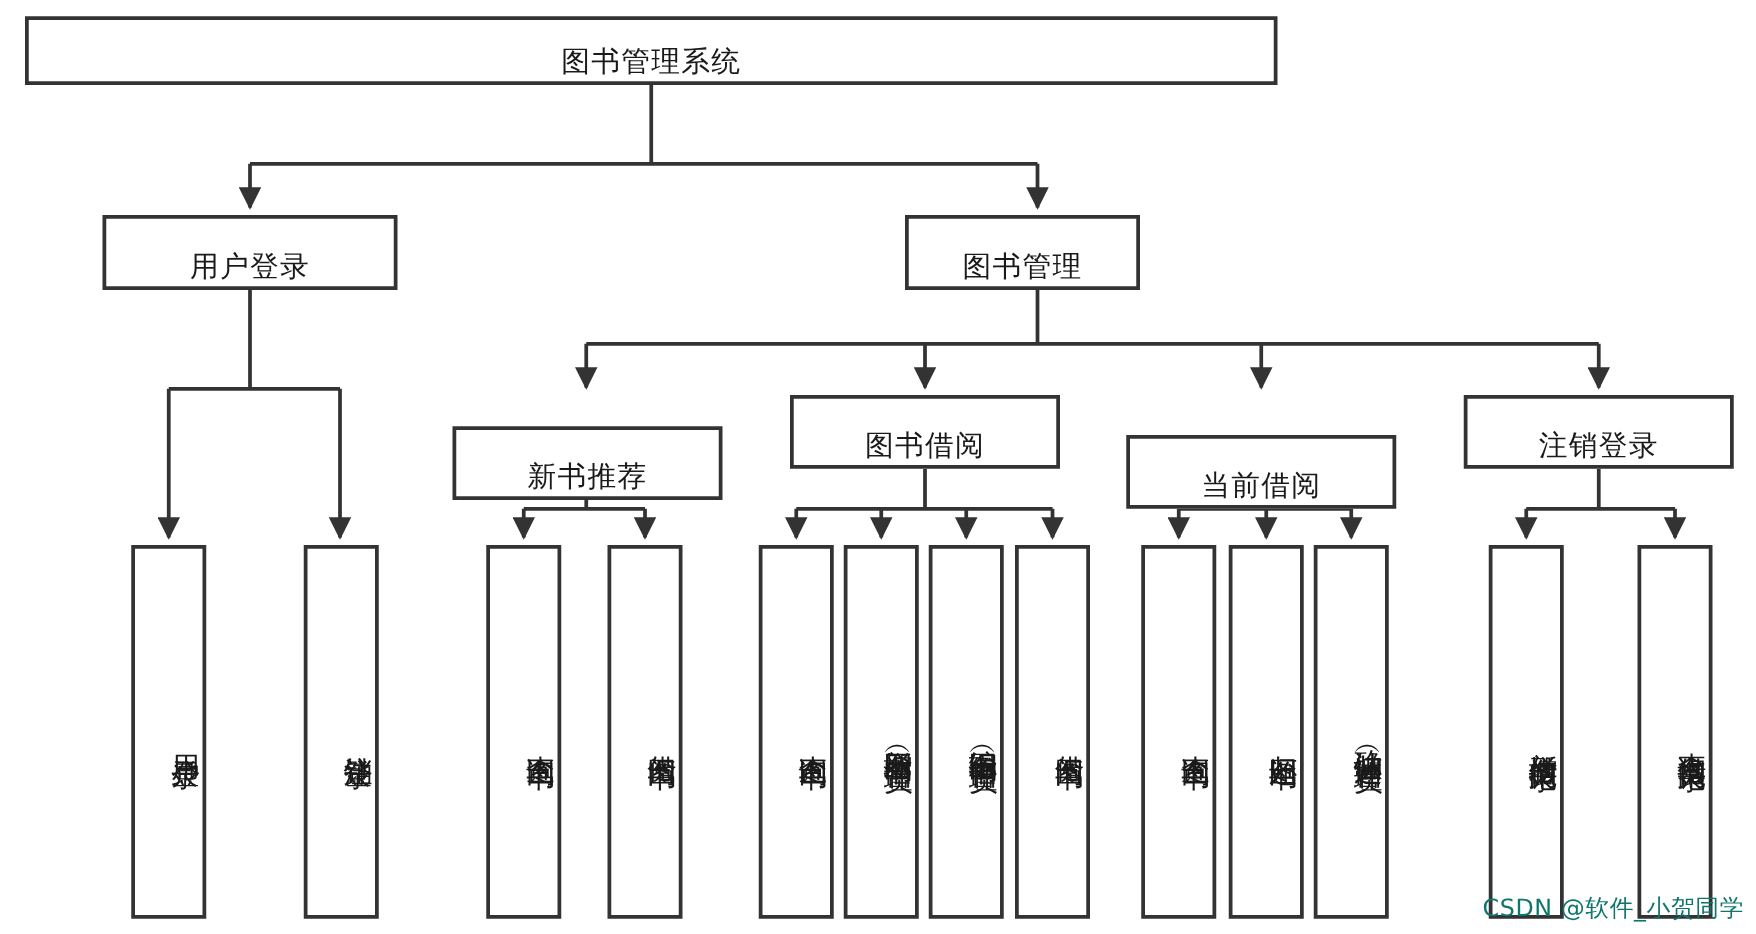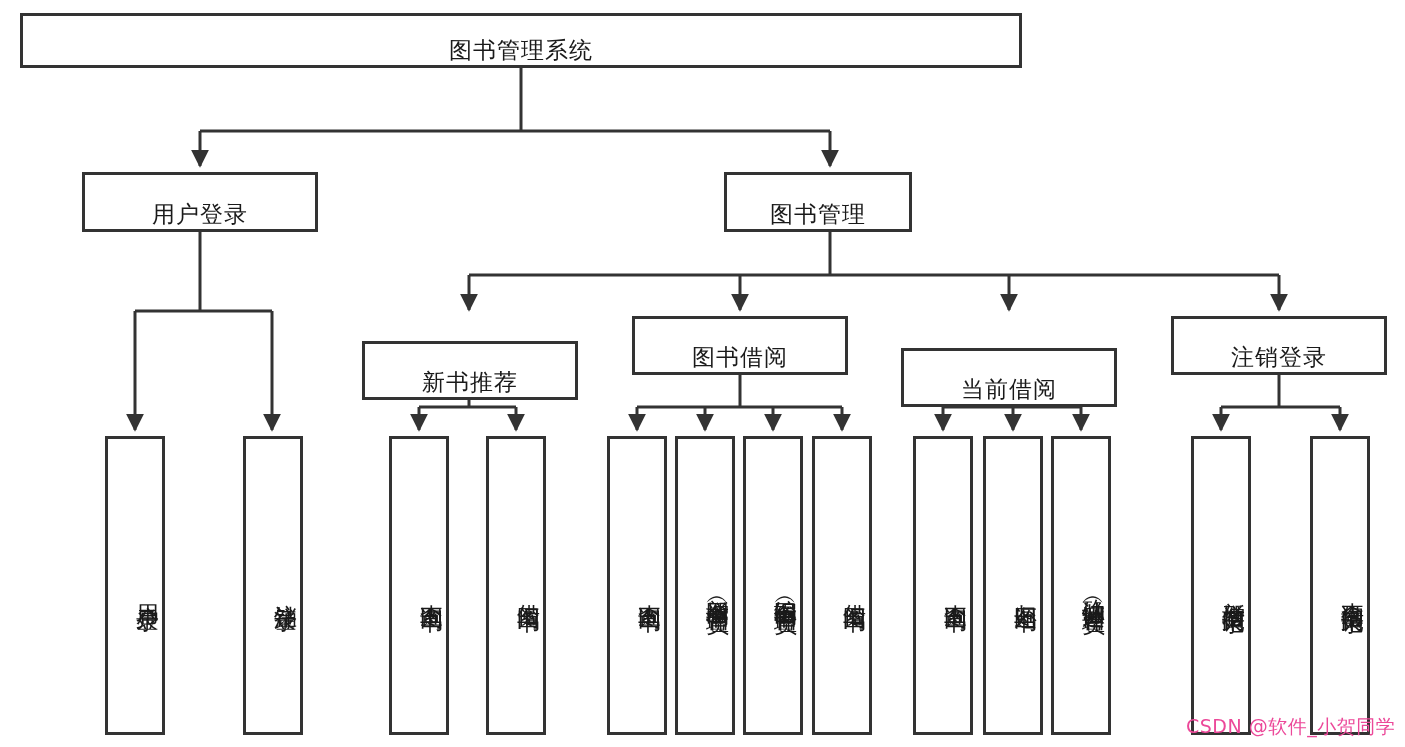--- a/index.html
+++ b/index.html
@@ -54,21 +54,21 @@
     top: 0;
     width: 1405px;
     height: 747px;
     pointer-events: none;
   }
   #watermark {
     position: absolute;
     left: 1186px;
     top: 714px;
     font-size: 19px;
-    color: #ec4899;
+    color: #0f766e;
     white-space: nowrap;
     letter-spacing: 0.5px;
   }
 </style>
 </head>
 <body>
 
 <div id="canvas">
 
   <svg id="edges" viewBox="0 0 1405 747" xmlns="http://www.w3.org/2000/svg">

